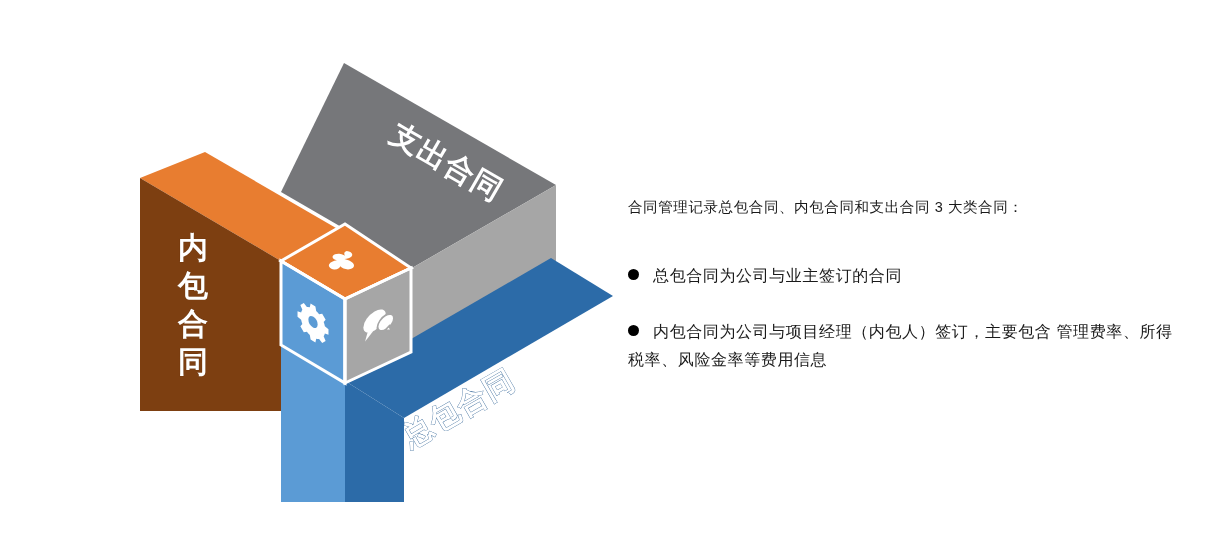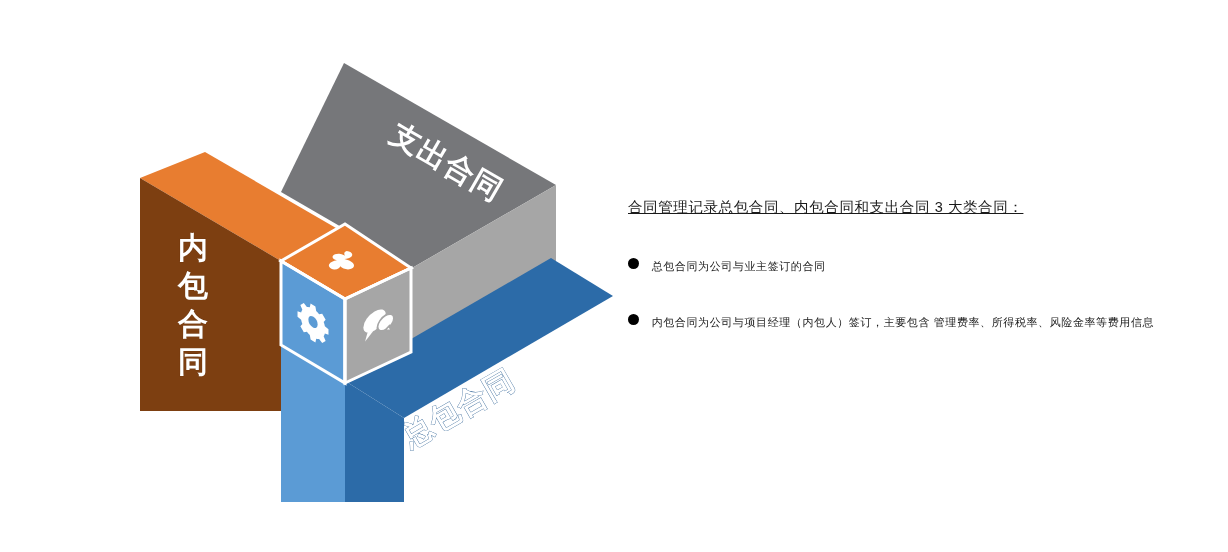--- a/index.html
+++ b/index.html
@@ -41,28 +41,27 @@
     position: absolute;
     left: 628px;
     top: 196px;
     width: 560px;
   }
   .intro-line {
     font-size: 14.5px;
     color: #1a1a1a;
     line-height: 22px;
     letter-spacing: 0.6px;
-    margin: 0 0 34px 0;
+    margin: 0 0 44px 0;
     white-space: nowrap;
-    text-decoration: underline;
   }
   .bullet-item {
     display: block;
     margin: 0 0 28px 0;
-    font-size: 11px;
+    font-size: 16px;
     line-height: 28px;
     color: #1a1a1a;
     letter-spacing: 0.6px;
   }
   .bullet-item:last-child { margin-bottom: 0; }
   .bullet-dot {
     display: inline-block;
     width: 11px;
     height: 11px;
     border-radius: 50%;

